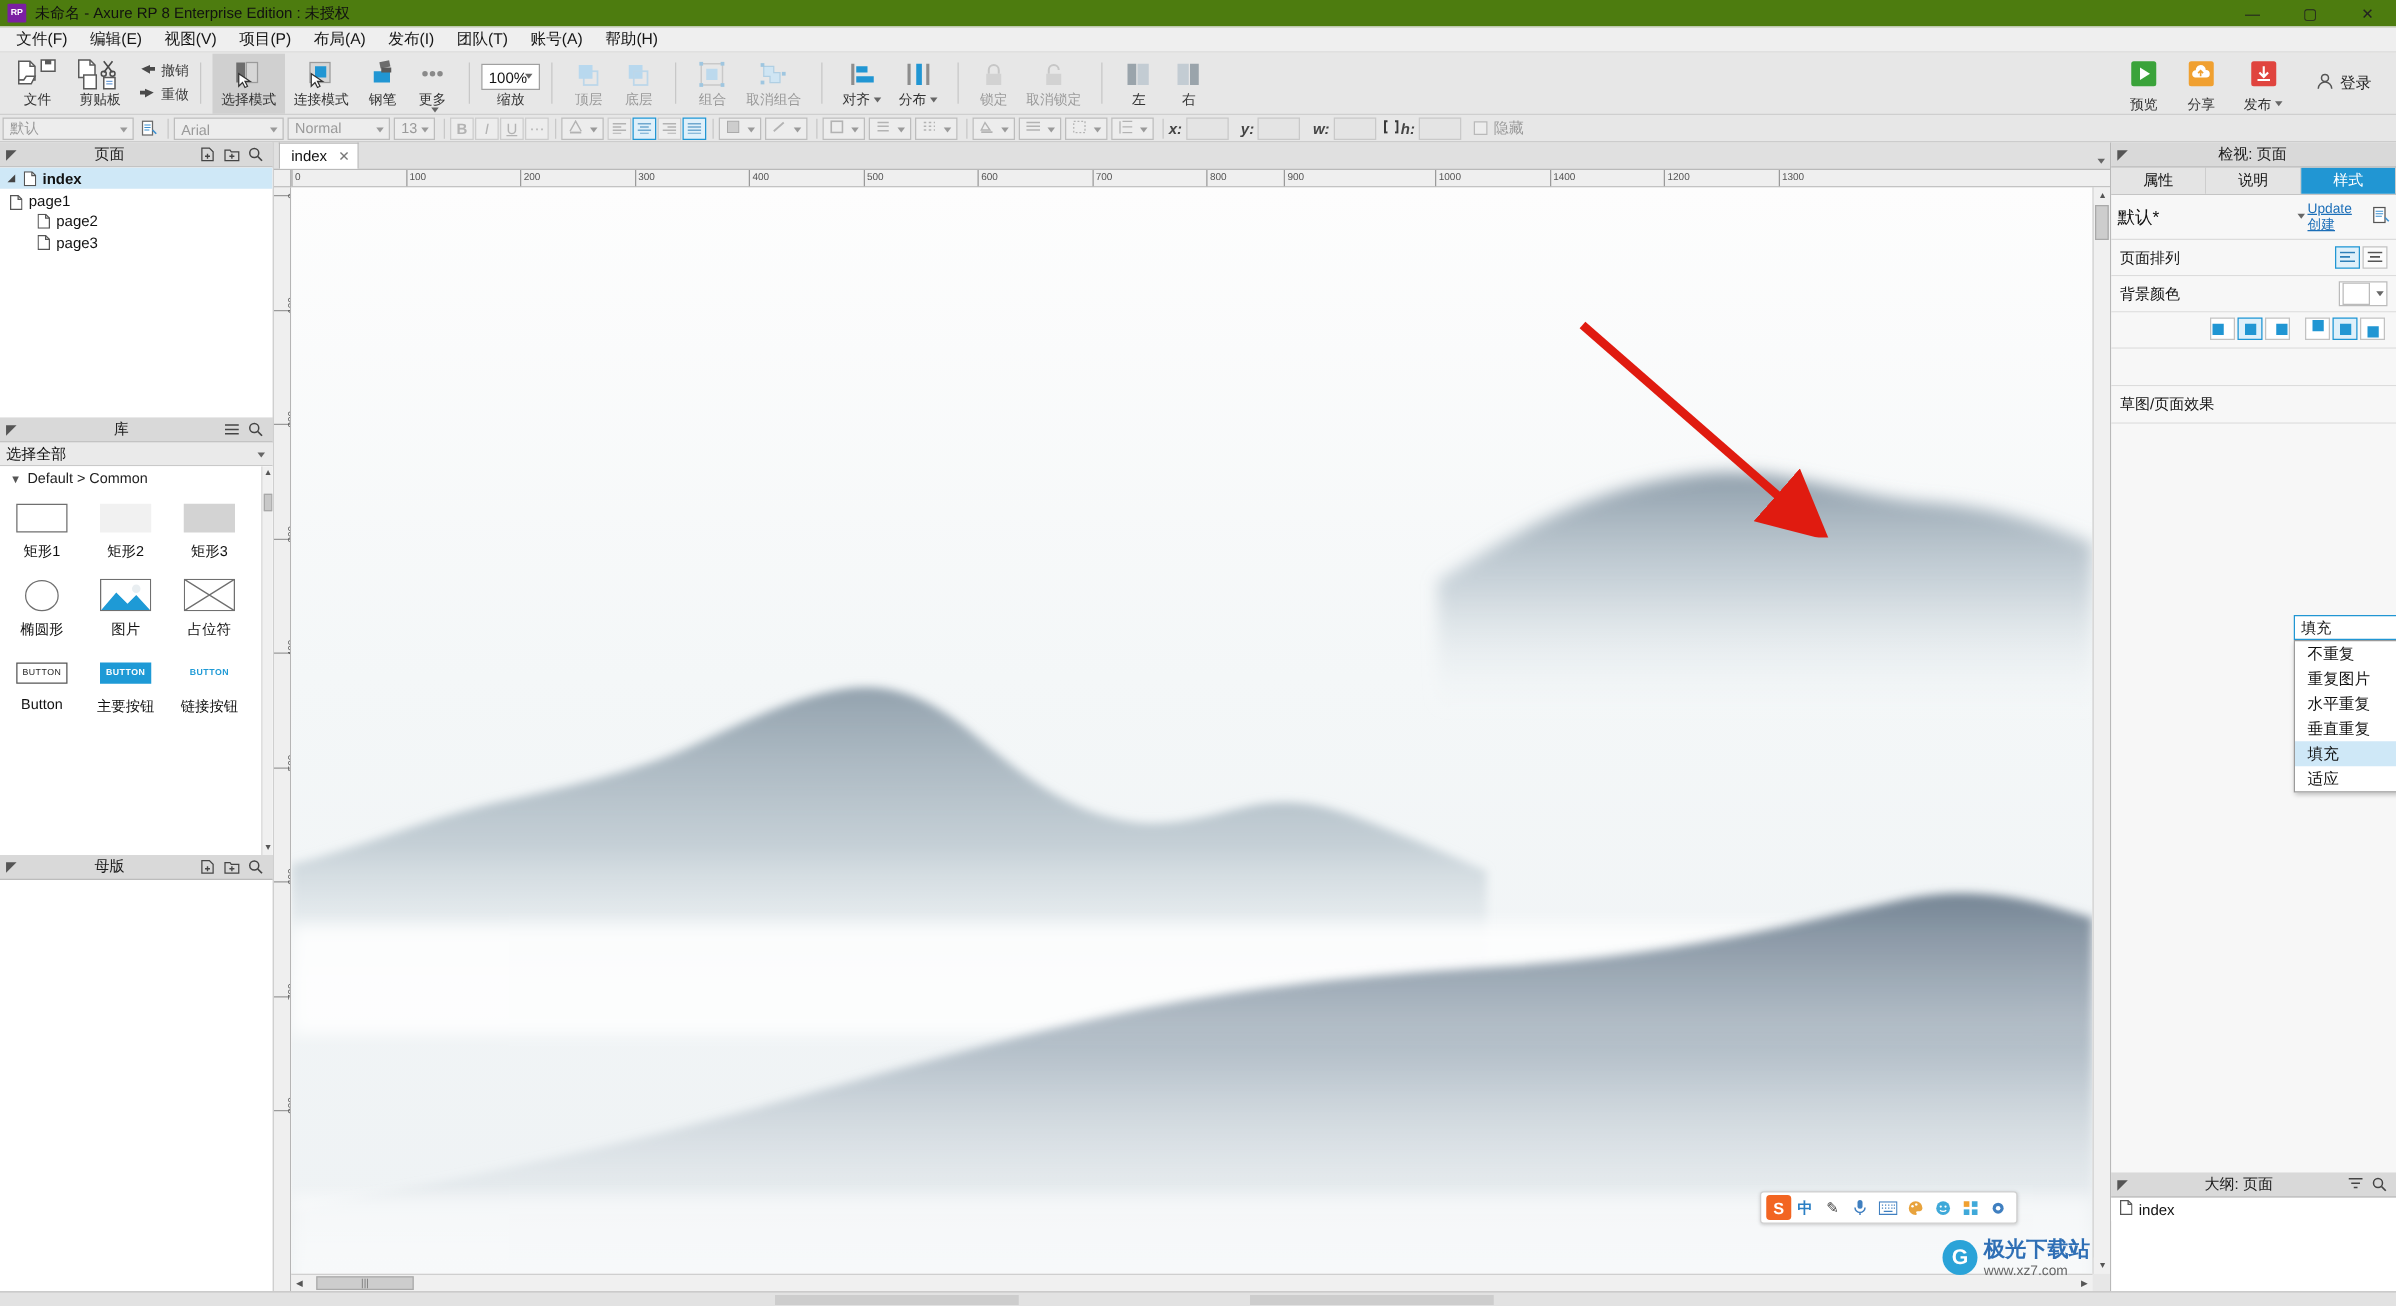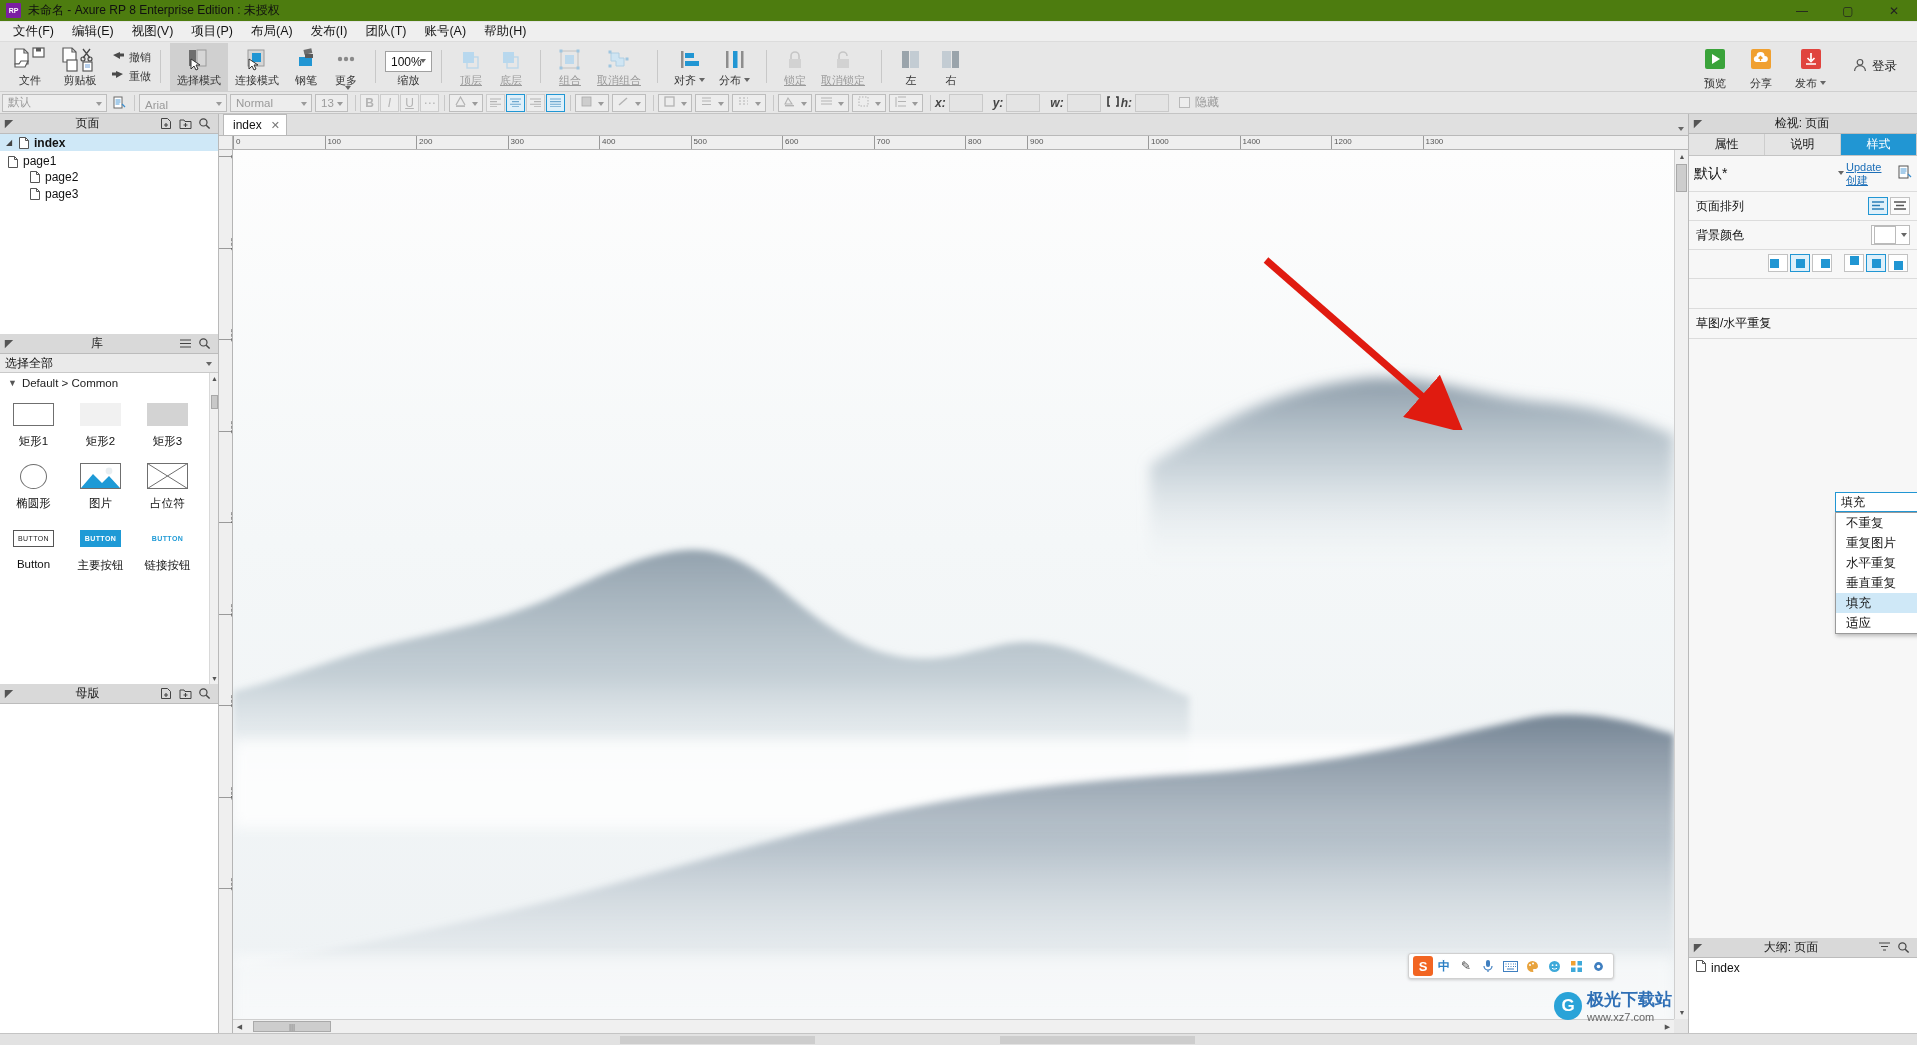--- a/index.html
+++ b/index.html
@@ -22,21 +22,21 @@
   .menu-item{padding:2px 9px;font-size:12.5px;color:#151515;cursor:default;white-space:nowrap;}
 
   
   .toolbar{height:50px;background:#e7e7e7;display:flex;align-items:stretch;border-bottom:1px solid #cfcfcf;position:relative;}
   .tgroup{display:flex;align-items:center;padding:0 6px;position:relative;}
   .tsep{width:1px;background:#c8c8c8;margin:8px 3px;}
   .tbtn{display:flex;flex-direction:column;align-items:center;justify-content:flex-start;padding:3px 7px 0;min-width:36px;height:48px;cursor:default;}
   .tbtn.active{background:#d0d0d0;}
   .tico{height:28px;display:flex;align-items:center;justify-content:center;}
   .tlbl{font-size:11px;color:#333;margin-top:1px;white-space:nowrap;line-height:11px;}
-  .tlbl.dim{color:#9a9a9a;text-decoration:underline;}
+  .tlbl.dim{color:#9a9a9a;}
   .zoom-sel{display:flex;flex-direction:column;align-items:center;padding-top:4px;}
   .zoom-box{width:47px;height:21px;border:1px solid #a0a0a0;background:#fff;display:flex;align-items:center;padding-left:5px;font-size:12px;color:#111;position:relative;}
   .zoom-box .cv{position:absolute;right:5px;top:7px;}
   .caret{width:0;height:0;border-left:3.5px solid transparent;border-right:3.5px solid transparent;border-top:4px solid #666;display:inline-block;}
   .right-tools{margin-left:auto;display:flex;align-items:center;padding-right:10px;}
   .rt-btn{display:flex;flex-direction:column;align-items:center;padding:4px 11px 0;cursor:default;}
   .rt-lbl{font-size:11px;color:#333;margin-top:2px;}
   .login{display:flex;align-items:center;font-size:12.5px;color:#222;padding:0 10px 0 16px;cursor:default;}
 
   
@@ -1037,21 +1037,21 @@
       <div class="tile">
           <i style="margin-top:auto;margin-bottom:1px;"></i>
         </div>
     </div>
 
     <div class="styrow" style="min-height:30px;">
       <div class="rlbl"></div>
     </div>
 
     <div class="styrow" style="min-height:30px;">
-      <div class="rlbl">草图/水平重复</div>
+      <div class="rlbl">草图/页面效果</div>
     </div>
 
     <div style="flex:1;background:#f7f7f7;"></div>
 
     <div class="ddwrap">
       <div class="ddbox">
         <span>填充</span>
 
       </div>
       <div class="ddlist">

